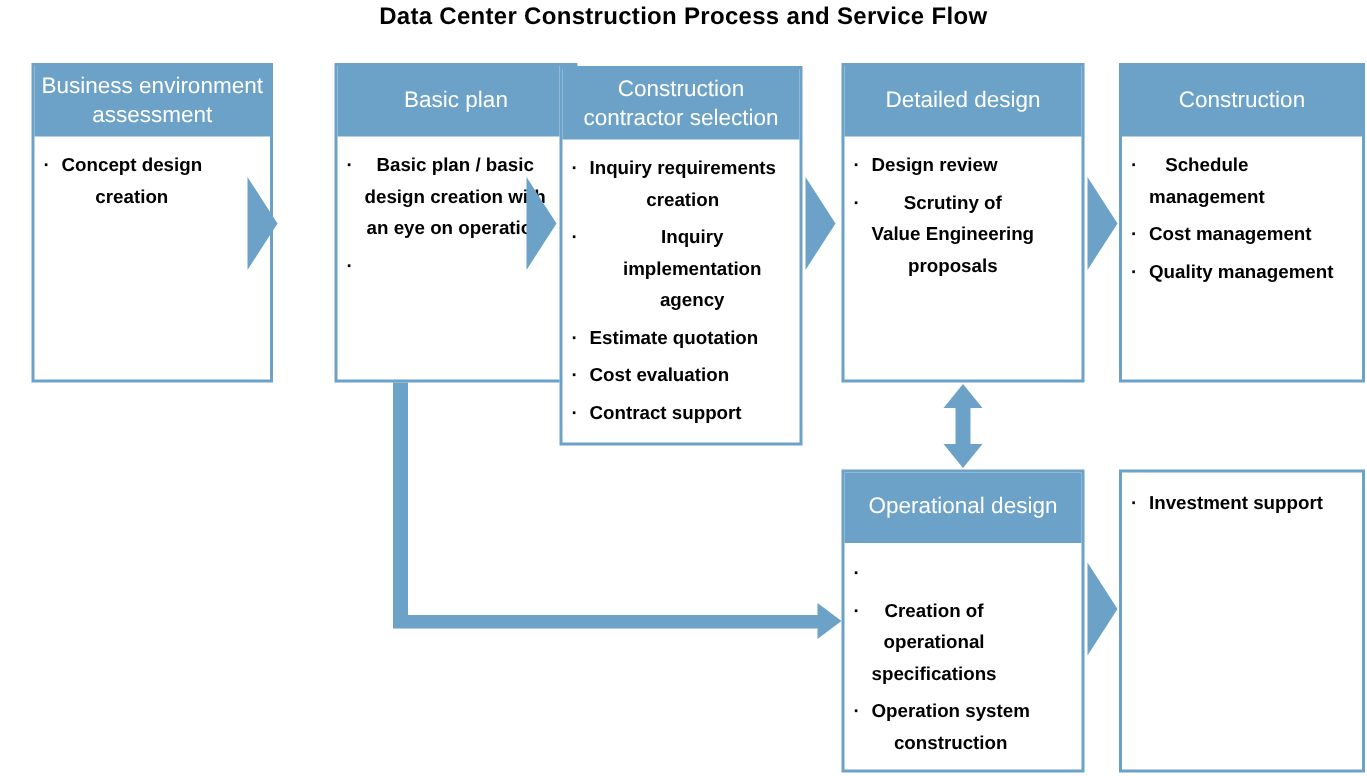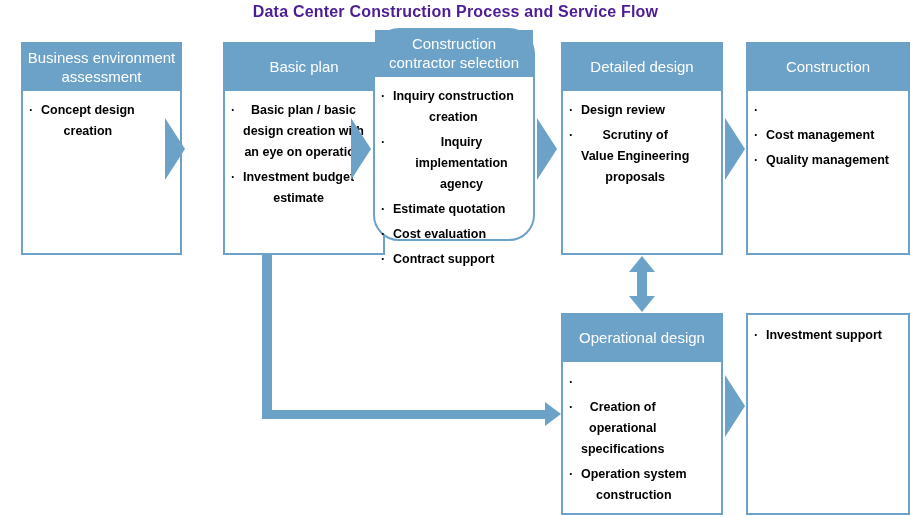--- a/index.html
+++ b/index.html
@@ -13,21 +13,21 @@
     overflow: hidden;
   }
   .title {
     position: absolute;
     top: 3px;
     left: 0;
     width: 100%;
     text-align: center;
     font-size: 16px;
     font-weight: bold;
-    color: #4c1d95;
+    color: #000000;
     letter-spacing: 0.2px;
   }
   .box {
     position: absolute;
     border: 2px solid #6CA2C7;
     background: #ffffff;
   }
   .box-header {
     background: #6CA2C7;
     color: #ffffff;
@@ -114,32 +114,30 @@
     <div class="box-header">Basic plan</div>
     <ul class="box-body">
       <li>
           <span class="blt">·</span>
           <span class="itx">Basic plan / basic
 design creation with
 an eye on operation</span>
         </li>
       <li>
           <span class="blt">·</span>
-          <span class="itx">Investment budget
-estimate</span>
-        </li>
-    </ul>
-  </div>
-
-  <div class="box" style="left:373px; top:28px; width:162px; height:213px;border-radius:26px;">
+        </li>
+    </ul>
+  </div>
+
+  <div class="box" style="left:373px; top:44px; width:162px; height:253px;">
     <div class="box-header">Construction contractor selection</div>
     <ul class="box-body">
       <li>
           <span class="blt">·</span>
-          <span class="itx">Inquiry construction
+          <span class="itx">Inquiry requirements
 creation</span>
         </li>
       <li>
           <span class="blt">·</span>
           <span class="itx">Inquiry implementation
 agency</span>
         </li>
       <li>
           <span class="blt">·</span>
           <span class="itx">Estimate quotation</span>
@@ -169,20 +167,22 @@
 proposals</span>
         </li>
     </ul>
   </div>
 
   <div class="box" style="left:746px; top:42px; width:164px; height:213px;">
     <div class="box-header">Construction</div>
     <ul class="box-body">
       <li>
           <span class="blt">·</span>
+          <span class="itx">Schedule
+management</span>
         </li>
       <li>
           <span class="blt">·</span>
           <span class="itx">Cost management</span>
         </li>
       <li>
           <span class="blt">·</span>
           <span class="itx">Quality management</span>
         </li>
     </ul>

